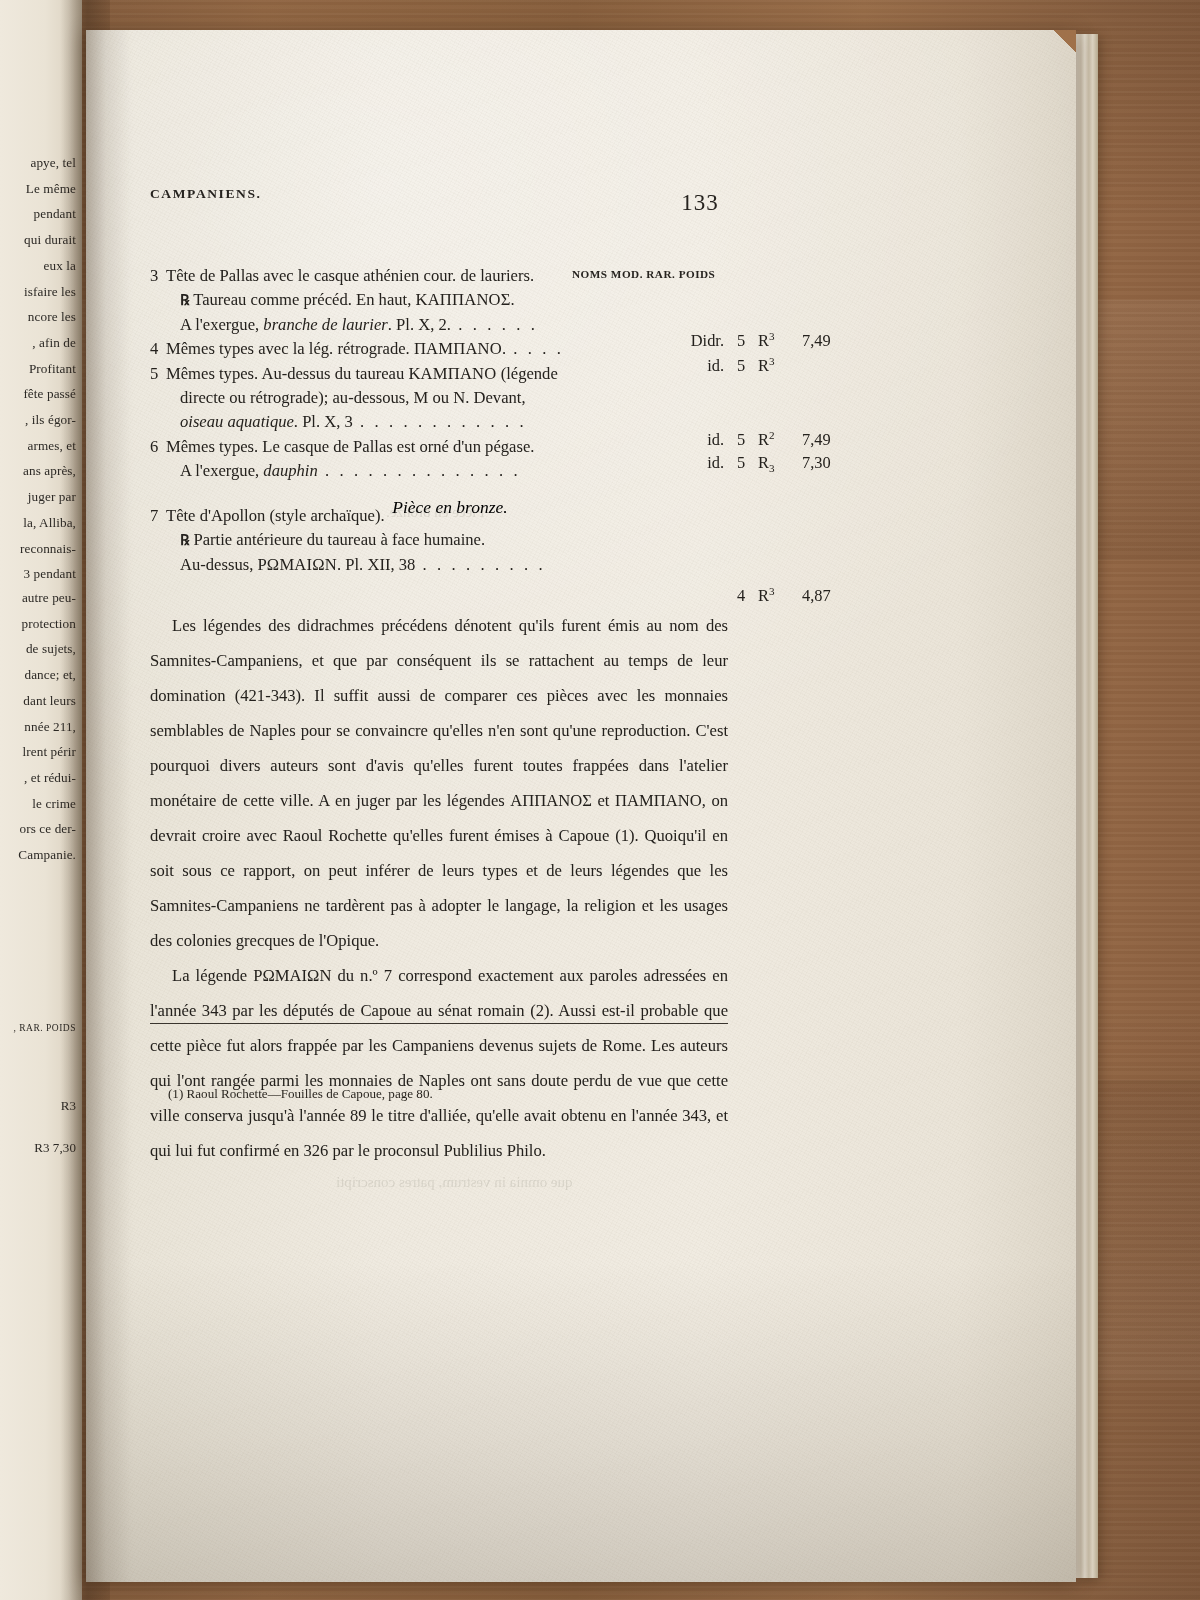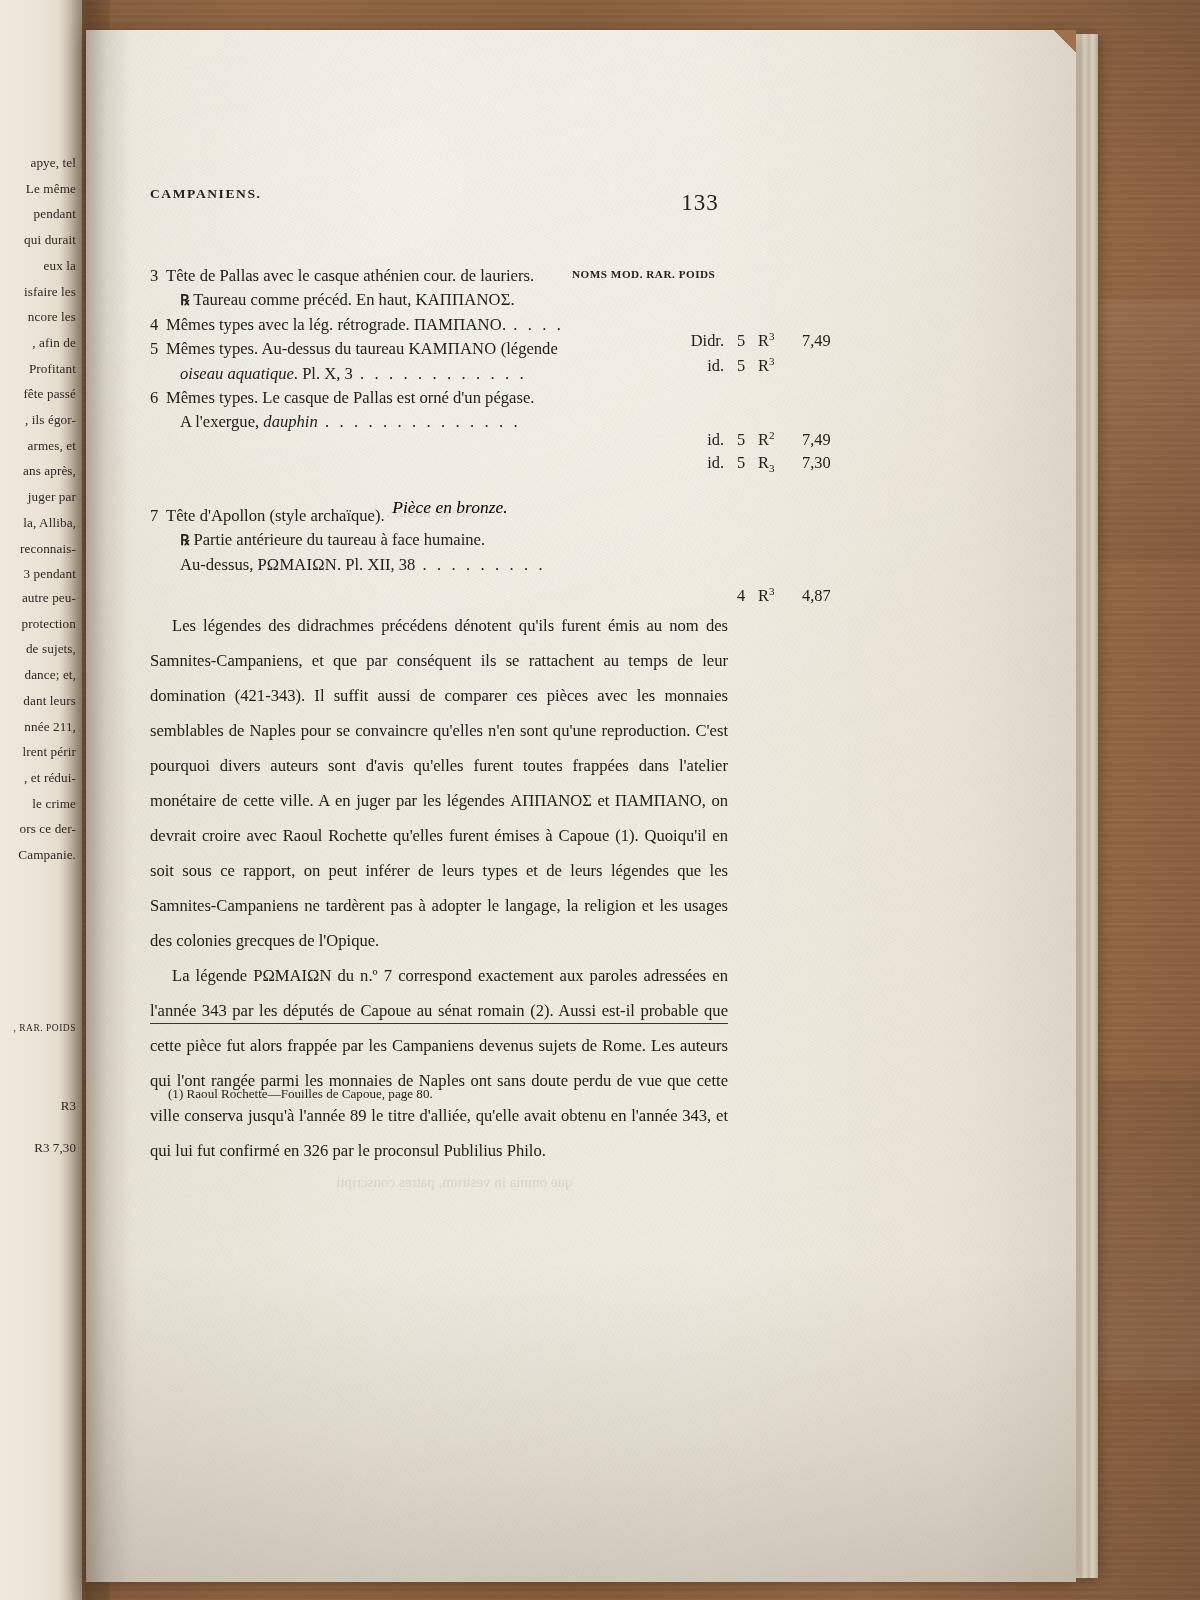--- a/index.html
+++ b/index.html
@@ -325,28 +325,30 @@
 
 <div class="running-head">CAMPANIENS.</div>
 <div class="folio">133</div>
 <div class="col-heads">NOMS MOD. RAR. POIDS</div>
 
 <div class="cat">
 
   <div class="entry">
     <div class="ln"><span class="num">3</span><span>Tête de Pallas avec le casque athénien cour. de lauriers.</span></div>
     <div class="ln ind"><span class="rx">℞</span> <span></span><span>Taureau comme précéd. En haut, </span><span class="sc gk">ΚΑΠΠΑΝΟΣ.</span></div>
+    <div class="ln ind"><span>A l'exergue, </span><span class="it">branche de laurier</span><span>. Pl. X, 2.</span><span class="lead">&nbsp;.&nbsp;.&nbsp;.&nbsp;.&nbsp;.&nbsp;.</span></div>
   </div>
 
   <div class="entry">
     <div class="ln"><span class="num">4</span><span>Mêmes types avec la lég. rétrograde. </span><span class="sc gk">ΠΑΜΠΑΝΟ</span><span>.</span><span class="lead">&nbsp;.&nbsp;.&nbsp;.&nbsp;.</span></div>
   </div>
 
   <div class="entry">
     <div class="ln"><span class="num">5</span><span>Mêmes types. Au-dessus du taureau </span><span class="sc gk">ΚΑΜΠΑΝΟ</span><span> (légende</span></div>
+    <div class="ln ind">directe ou rétrograde); au-dessous, M ou N. Devant,</div>
     <div class="ln ind"><span class="it">oiseau aquatique</span><span>. Pl. X, 3</span><span class="lead">&nbsp;.&nbsp;.&nbsp;.&nbsp;.&nbsp;.&nbsp;.&nbsp;.&nbsp;.&nbsp;.&nbsp;.&nbsp;.&nbsp;.</span></div>
   </div>
 
   <div class="entry">
     <div class="ln"><span class="num">6</span><span>Mêmes types. Le casque de Pallas est orné d'un pégase.</span></div>
     <div class="ln ind"><span>A l'exergue, </span><span class="it">dauphin</span><span class="lead">&nbsp;.&nbsp;.&nbsp;.&nbsp;.&nbsp;.&nbsp;.&nbsp;.&nbsp;.&nbsp;.&nbsp;.&nbsp;.&nbsp;.&nbsp;.&nbsp;.</span></div>
   </div>
 
 </div>
 

